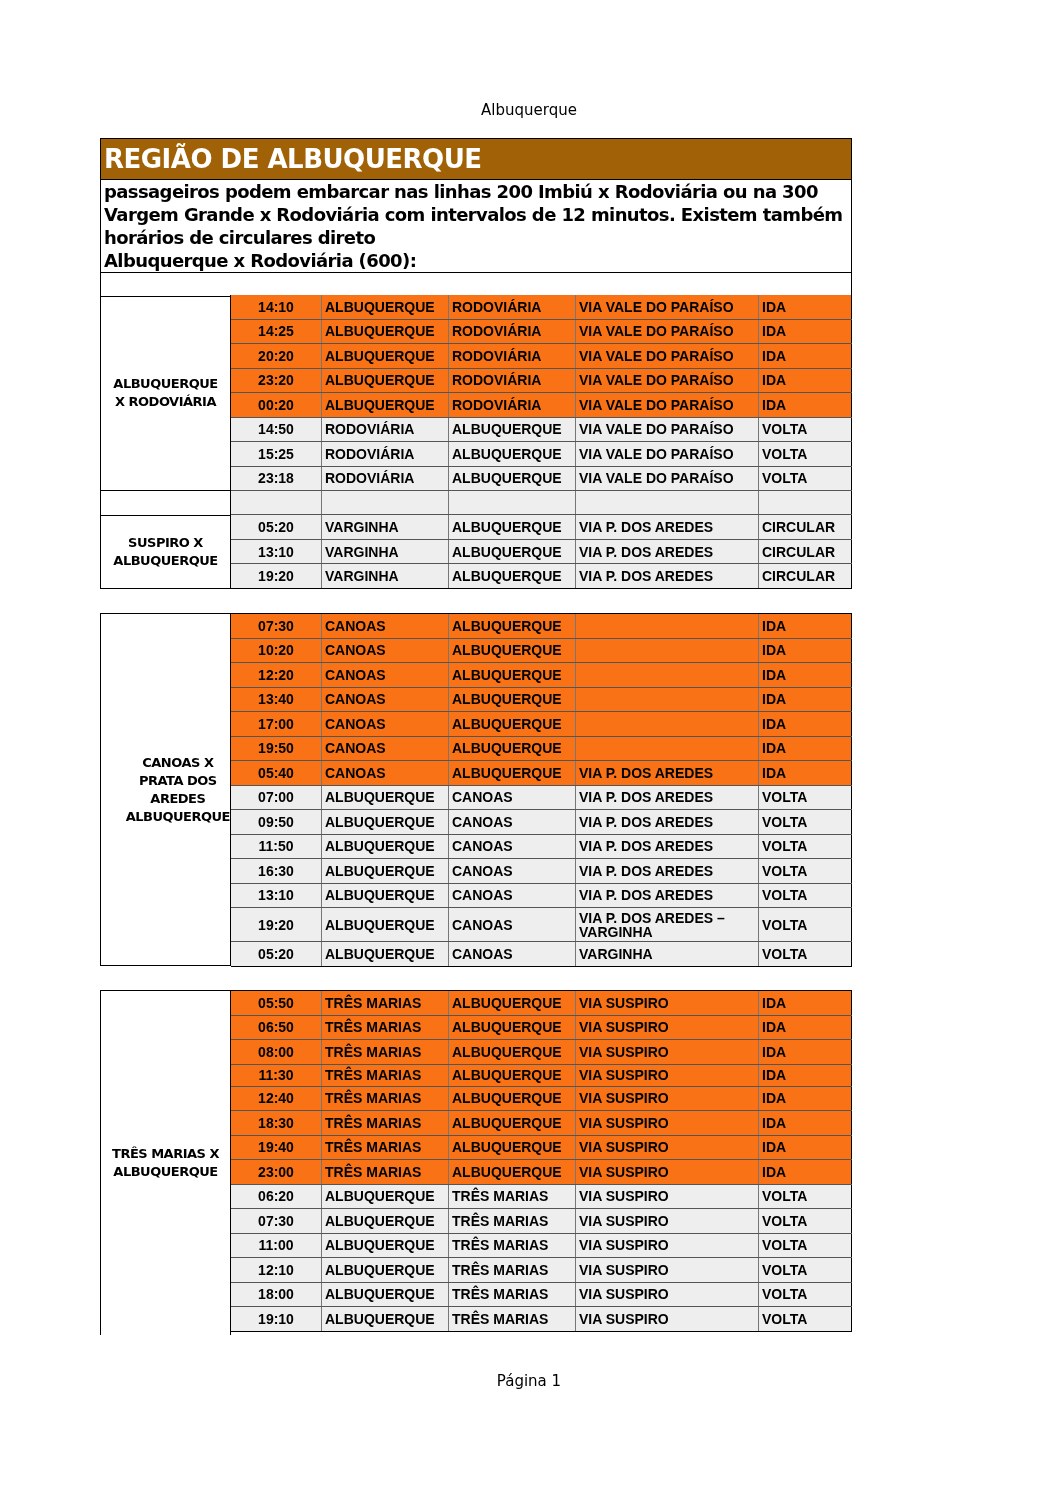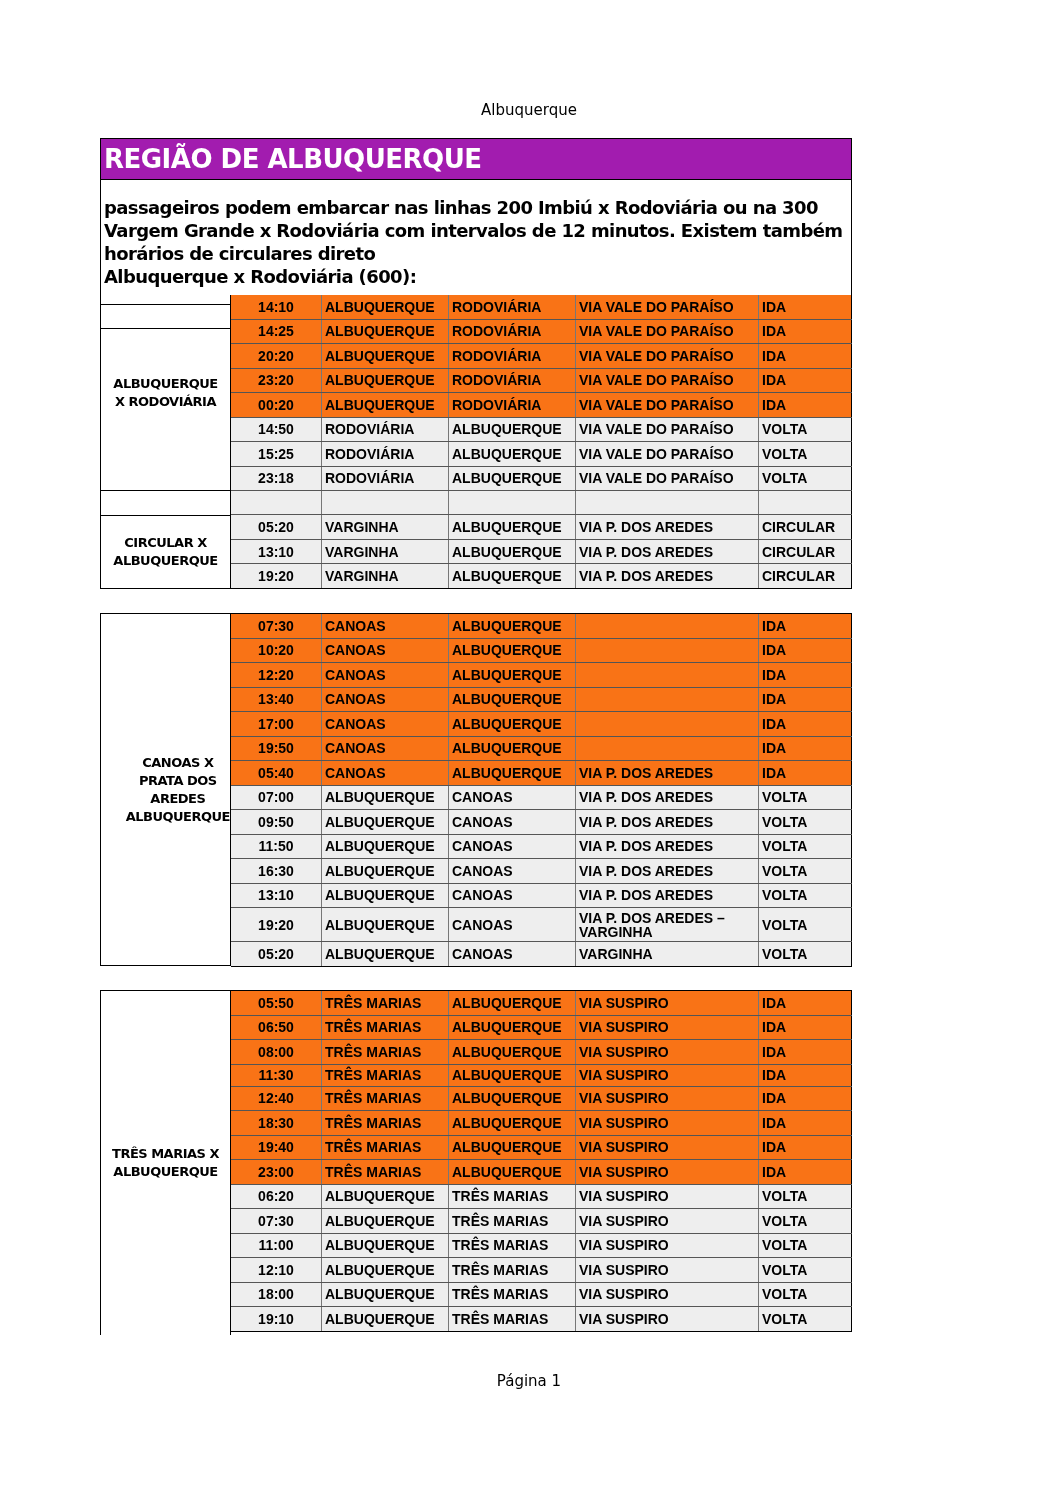--- a/index.html
+++ b/index.html
@@ -1,21 +1,21 @@
 <!DOCTYPE html>
 <html><head>
   <meta charset="utf-8">
   <style>
     html, body { margin:0; padding:0; background:#ffffff; }
     body { width:1058px; height:1497px; position:relative; font-family:"Liberation Sans", sans-serif; color:#000; overflow:hidden; }
     .page-header { position:absolute; top:101px; left:0; width:1058px; text-align:center; font-family:"DejaVu Sans", sans-serif; font-size:15px; }
     .page-footer { position:absolute; top:1372px; left:0; width:1058px; text-align:center; font-family:"DejaVu Sans", sans-serif; font-size:15px; }
     .title-block { position:absolute; left:100px; top:138px; width:752px; border:1px solid #000; box-sizing:border-box; }
-    .title-bar { background:#a21caf; color:#fff; font-family:"DejaVu Sans", sans-serif; font-weight:bold; font-size:26px; height:40px; line-height:40px; padding-left:3px; border-bottom:1px solid #000; letter-spacing:-0.5px;}
-    .desc { font-family:"DejaVu Sans", sans-serif; font-weight:bold; font-size:18px; line-height:23px; padding:16px 3px; height:92px; border-bottom:1.5px solid #000; letter-spacing:-0.6px; }
+    .title-bar { background:#a16207; color:#fff; font-family:"DejaVu Sans", sans-serif; font-weight:bold; font-size:26px; height:40px; line-height:40px; padding-left:3px; border-bottom:1px solid #000; letter-spacing:-0.5px;}
+    .desc { font-family:"DejaVu Sans", sans-serif; font-weight:bold; font-size:18px; line-height:23px; padding:0 3px; height:92px; border-bottom:1.5px solid #000; letter-spacing:-0.6px; }
     .blank { height:23px; }
     .section { position:absolute; left:100px; width:752px; }
     .route-label { position:absolute; left:0; top:0; width:131px; box-sizing:border-box; border-left:1px solid #000; border-right:1px solid #000; display:flex; align-items:center; justify-content:center; text-align:center; font-family:"DejaVu Sans", sans-serif; font-weight:bold; font-size:13px; line-height:18px; letter-spacing:-0.5px; }
     .rows { position:absolute; left:131px; top:0; width:621px; }
     .row { display:flex; box-sizing:border-box; border-bottom:1px solid #555; font-weight:bold; font-size:14px; }
     .row.ida { background:#f97316; }
     .row.volta { background:#eeeeee; }
     .row.empty { background:#eeeeee; }
     .row .c { box-sizing:border-box; border-right:1px solid #777; padding:0 3px; display:flex; align-items:center; line-height:16px; }
     .row .c:last-child { border-right:1px solid #000; }
@@ -46,21 +46,21 @@
 <div class="section" style="top:295px;height:295px;">
   <div class="route-label" style="height:196px;border-bottom:1.5px solid #000;">
     <div>
       <div>ALBUQUERQUE</div>
       <div>X RODOVIÁRIA</div>
     </div>
   </div>
   <div class="route-label" style="top:196px;height:24px;"></div>
   <div class="route-label" style="top:220px;height:74px;border-top:1.5px solid #000;border-bottom:1.5px solid #000;">
     <div>
-      <div>CIRCULAR X</div>
+      <div>SUSPIRO X</div>
       <div>ALBUQUERQUE</div>
     </div>
   </div>
   <div class="rows">
     <div class="row ida" style="height:24.5px;">
       <div class="c time">14:10</div>
       <div class="c from">ALBUQUERQUE</div>
       <div class="c to">RODOVIÁRIA</div>
       <div class="c via">VIA VALE DO PARAÍSO</div>
       <div class="c dir">IDA</div>

